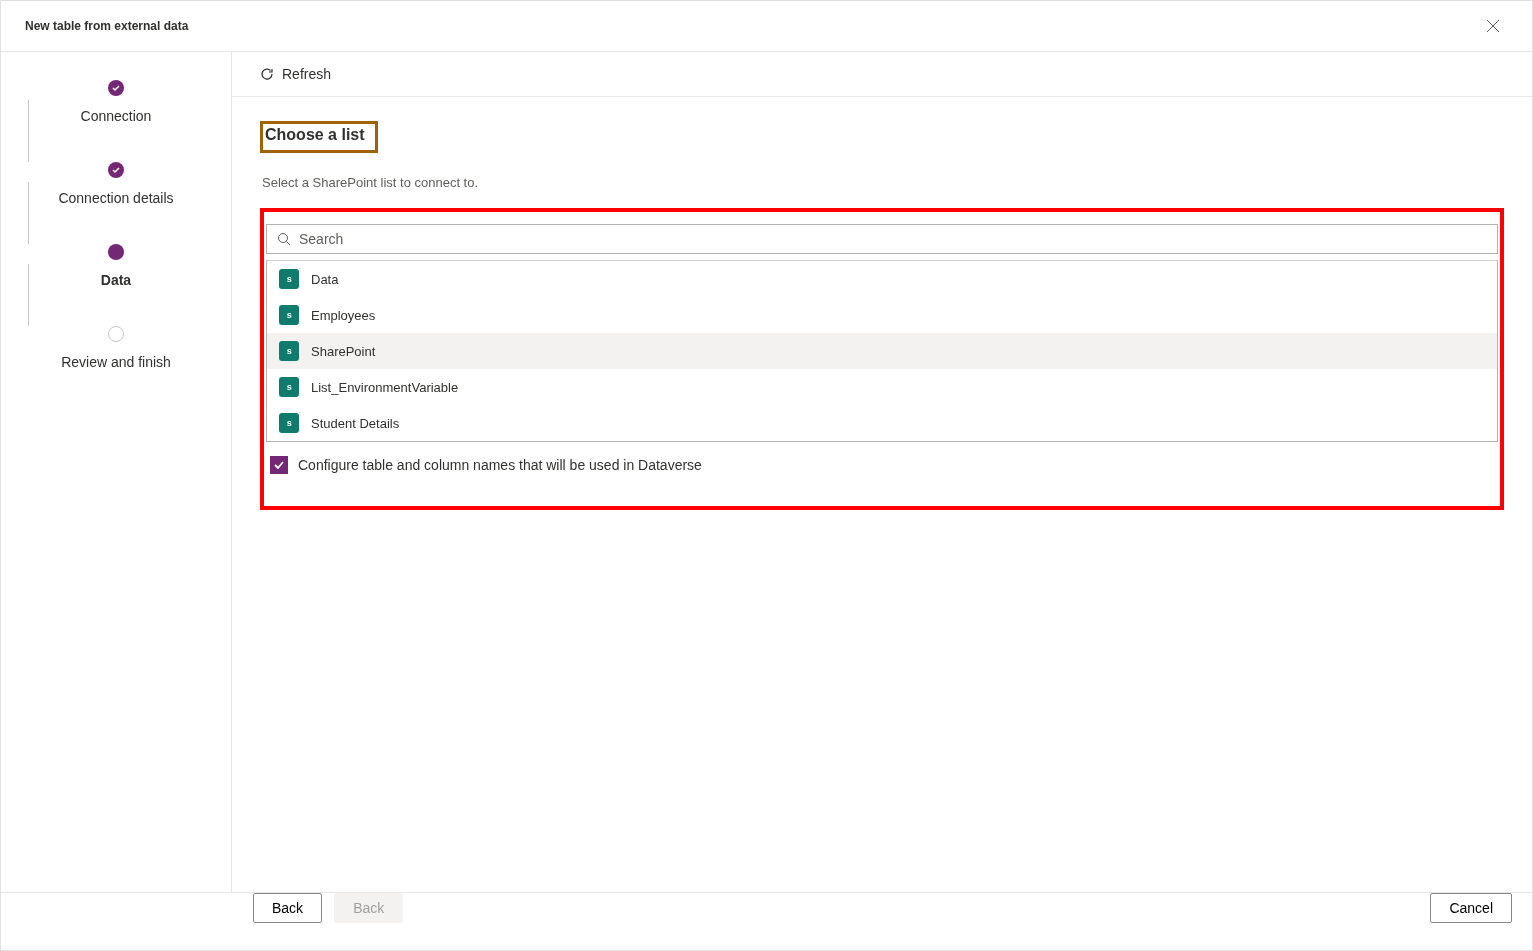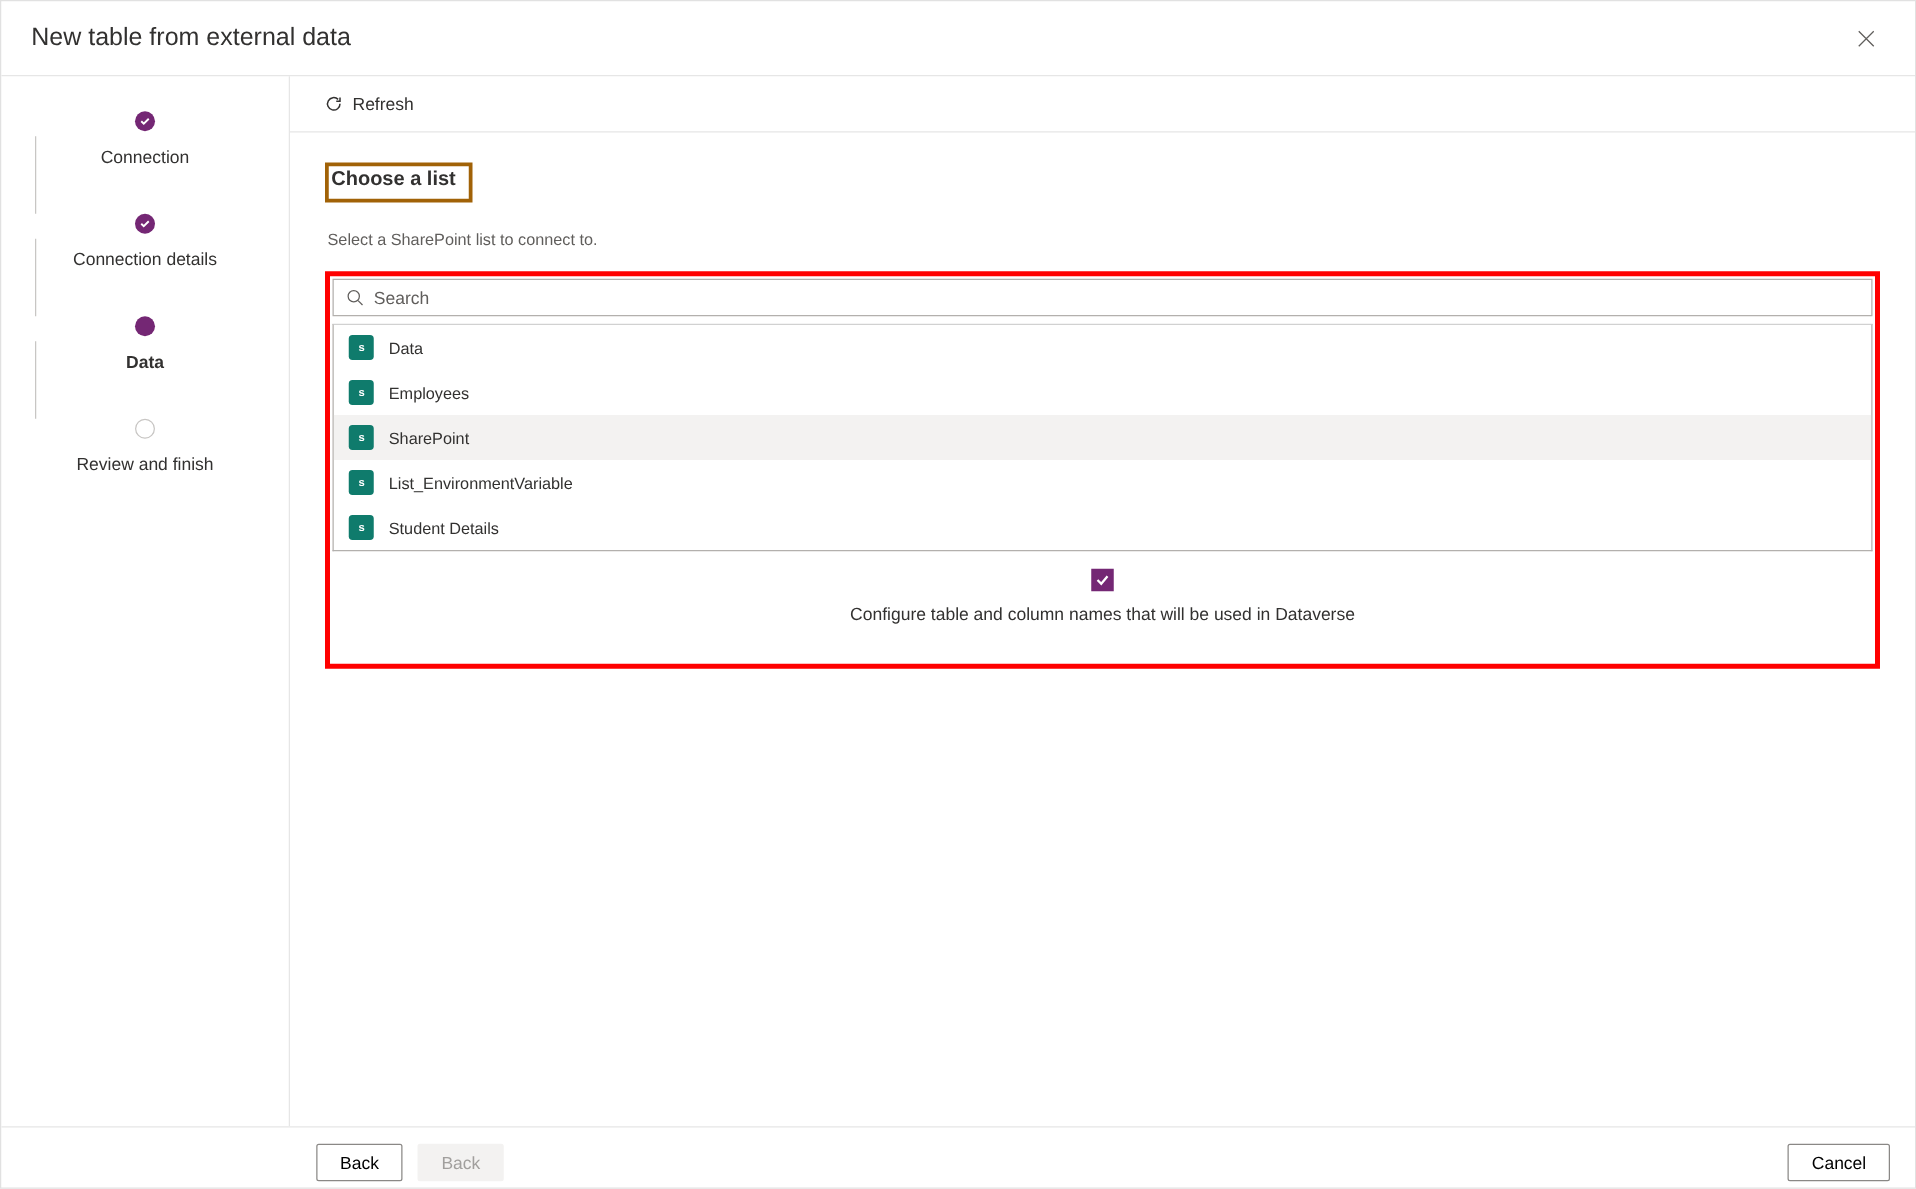--- a/index.html
+++ b/index.html
@@ -1,19 +1,19 @@
 <!DOCTYPE html>
 <html><head>
 <meta charset="utf-8">
 <style>
 * { box-sizing: border-box; margin: 0; padding: 0; }
 body { font-family: "Segoe UI", Arial, sans-serif; font-size: 14px; color: #323130; background: #fff; width: 1533px; height: 951px; overflow: hidden; border: 1px solid #e1e1e1; }
 
 .header { display: flex; align-items: center; justify-content: space-between; padding: 18px 24px; border-bottom: 1px solid #e6e6e6; }
-.header h1 { font-size: 20px; font-weight: 400; color: #323130; }
+.header h1 { font-size: 12px; font-weight: 700; color: #323130; }
 .close-x { width: 14px; height: 14px; cursor: pointer; display:flex; align-items:center; justify-content:center; color:#605e5c; margin-right: 8px; }
 
 .body { display: flex; height: 840px; }
 
 .sidebar { width: 230px; padding: 28px 20px; }
 .steps { list-style: none; }
 .step { display:flex; align-items:center; gap:12px; position:relative; padding-bottom: 38px; flex-direction: column; }
 .step:last-child { padding-bottom: 0; }
 .step::after { content:""; position:absolute; left:7px; top:20px; bottom:0; width:1px; background:#c8c6c4; }
 .step:last-child::after { display:none; }
@@ -28,41 +28,41 @@
 .toolbar { padding: 10px 28px; border-bottom:1px solid #e6e6e6; }
 .refresh-btn { display:inline-flex; align-items:center; gap:8px; background:none; border:none; cursor:pointer; font-size:14px; color:#323130; padding:4px 0; }
 
 .content { padding: 24px 28px; flex:1; overflow:auto; }
 .section-title-wrap { display:inline-block; border:3px solid #a16207; padding: 2px 10px 6px 2px; margin-bottom:16px; }
 .section-title { font-size:16px; font-weight:600; color:#323130; }
 .section-sub { font-size:13px; color:#605e5c; margin: 6px 0 18px 2px; }
 
 .redbox { border:4px solid #ff0000; padding: 2px; }
 
-.search-row { display:flex; align-items:center; gap:8px; border:1px solid #b3b0ad; padding:6px 10px; background:#fff; }
+.search-row { display:flex; align-items:center; gap:8px; border:1px solid #b3b0ad; padding:6px 10px; background:#fff;margin-top:10px; }
 .search-row input { border:none; outline:none; flex:1; font-size:14px; color:#323130; background:transparent; }
 .search-row input::placeholder { color:#605e5c; }
 
 .list-box { border:1px solid #b3b0ad; border-top:1px solid #d1d1d1; margin-top:6px; position:relative; }
 .list-scroll { max-height: 210px; overflow-y: scroll; }
 .list-item { display:flex; align-items:center; gap:12px; padding:8px 12px; cursor:pointer; }
 .list-item:hover, .list-item.hovered { background:#f3f2f1; }
 .sp-icon { width:20px; height:20px; background:#0f7b6c; border-radius:3px; display:flex; align-items:center; justify-content:center; flex-shrink:0; }
 .sp-icon span { color:#fff; font-size:9px; font-weight:600; letter-spacing:-0.5px; }
 .item-label { font-size:13px; color:#323130; }
 
 .list-box::-webkit-scrollbar, .list-scroll::-webkit-scrollbar { width:17px; }
 .list-scroll::-webkit-scrollbar-track { background:#f0f0f0; }
 .list-scroll::-webkit-scrollbar-thumb { background:#c1c1c1; }
 .list-scroll::-webkit-scrollbar-button { background:#f0f0f0; height:17px; }
 
-.config-row { display:flex; align-items:center; gap:10px; padding:14px 4px 30px 4px;flex-direction:column; }
+.config-row { display:flex; align-items:center; gap:10px; padding:14px 4px 30px 4px; }
 .cb { width:18px; height:18px; background:#742774; display:flex; align-items:center; justify-content:center; cursor:pointer; }
 
-.footer { height: 44px; border-top:1px solid #e6e6e6; display:flex; align-items:flex-end; justify-content:space-between; padding: 0 20px; }
+.footer { height: 44px; border-top:1px solid #e6e6e6; display:flex; align-items:flex-start; justify-content:space-between; padding: 0 20px; }
 .footer-left { display:flex; gap:12px; margin-left: 232px; }
 .btn { min-width:60px; padding:6px 18px; font-size:14px; border:1px solid #8a8886; background:#fff; cursor:pointer; border-radius:2px; }
 .btn-disabled { background:#f3f2f1; border-color:#f3f2f1; color:#a19f9d; cursor:default; }
 .btn-cancel {  }
 
 svg { display:block; }
 </style>
 </head>
 <body>
 

